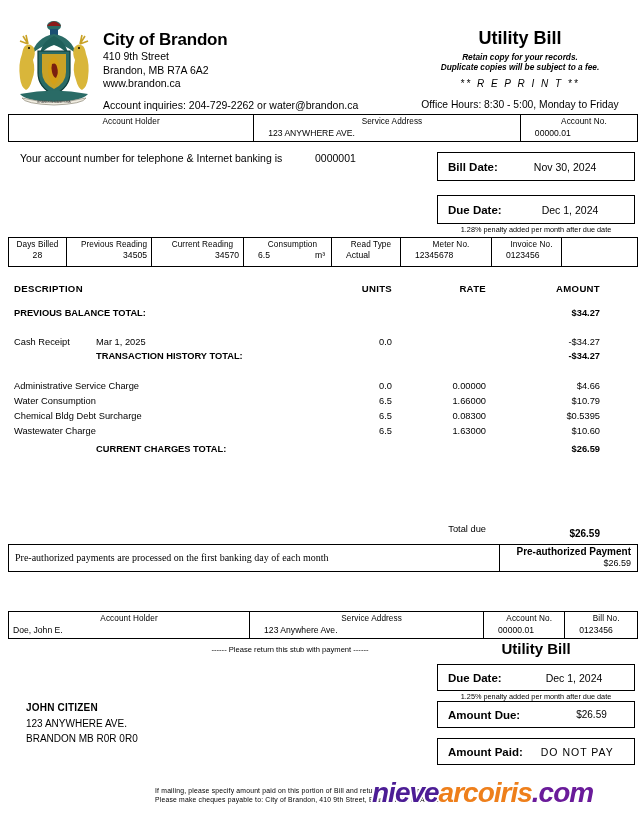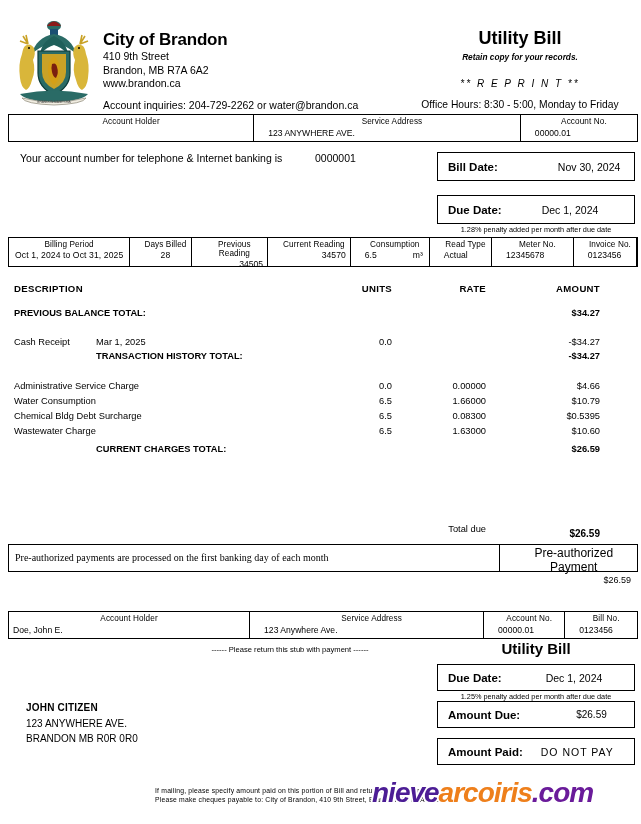--- a/index.html
+++ b/index.html
@@ -33,21 +33,21 @@
   
   #acct-bar{left:8px;top:114px;width:630px;height:28px;}
 
   
   #bank-line{left:20px;top:152px;font-size:10.5px;}
   #bank-num{left:315px;top:152px;font-size:10.5px;}
 
   .dbox{border:1.4px solid #000;box-sizing:border-box;display:flex;align-items:center;}
   .dlabel{font-size:11.5px;font-weight:bold;padding-left:10px;}
   .dval{font-size:10.5px;}
-  #billdate-box{left:437px;top:152px;width:198px;height:29px;gap:24px;}
+  #billdate-box{left:437px;top:152px;width:198px;height:29px;}
   #billdate-box .dval{margin-left:36px;}
   #duedate-box{left:437px;top:195px;width:198px;height:29px;}
   #duedate-box .dval{margin-left:40px;}
   #penalty1{left:437px;top:225px;width:198px;text-align:center;font-size:7.3px;}
 
   
   #bp-tbl{left:8px;top:237px;width:630px;height:30px;}
   #bp-tbl .tcell{border-right:1.2px solid #000;}
   .bp2{font-size:8.6px;padding-top:1px;}
 
@@ -65,21 +65,21 @@
   #hdr-rate{left:400px;top:283px;width:86px;text-align:right;font-size:9.6px;font-weight:bold;letter-spacing:0.3px;}
   #hdr-amt{left:520px;top:283px;width:80px;text-align:right;font-size:9.6px;font-weight:bold;letter-spacing:0.3px;}
 
   
   #totaldue-lbl{left:400px;top:524px;width:86px;text-align:right;font-size:9.3px;}
   #totaldue-val{left:520px;top:528px;width:80px;text-align:right;font-size:10px;font-weight:bold;}
 
   
   #pap-tbl{left:8px;top:544px;width:630px;height:28px;}
   #pap-text{font-size:10px;padding-left:6px;padding-top:7px;font-family:Liberation Serif, serif;}
-  #pap-head{font-size:12px;font-weight:normal;text-align:center;padding-top:1px;}
+  #pap-head{font-size:10px;font-weight:bold;text-align:center;padding-top:1px;}
   #pap-val{font-size:9px;text-align:right;padding-right:6px;padding-top:1px;}
 
   
   #stub-bar{left:8px;top:611px;width:630px;height:28px;}
   #stub-note{left:0px;top:645px;width:580px;text-align:center;font-size:7.6px;}
 
   #stub-title{left:437px;top:640px;width:198px;text-align:center;font-size:15px;font-weight:bold;}
   #stub-due{left:437px;top:664px;width:198px;height:27px;}
   #stub-due .dval{margin-left:44px;}
   #penalty2{left:437px;top:692px;width:198px;text-align:center;font-size:7.3px;}
@@ -139,20 +139,21 @@
 <div class="abs" id="org-addr">
   <div>410 9th Street</div>
   <div>Brandon, MB R7A 6A2</div>
   <div>www.brandon.ca</div>
 </div>
 <div class="abs" id="inquiries">Account inquiries: 204-729-2262 or water@brandon.ca</div>
 
 <div class="abs" id="bill-title">Utility Bill</div>
 <div class="abs" id="retain">
   <div>Retain copy for your records.</div>
+  <div>Duplicate copies will be subject to a fee.</div>
 </div>
 <div class="abs" id="reprint">** R E P R I N T **</div>
 <div class="abs" id="office-hours">Office Hours: 8:30 - 5:00, Monday to Friday</div>
 
 <div class="abs tbl" id="acct-bar">
   <div class="tcell" style="width:254px">
     <div class="chead">Account Holder</div>
   </div>
   <div class="tcell" style="width:266px">
     <div class="chead">Service Address</div>
@@ -171,24 +172,20 @@
   <span class="dlabel">Bill Date:</span>
   <span class="dval">Nov 30, 2024</span>
 </div>
 <div class="abs dbox" id="duedate-box">
   <span class="dlabel">Due Date:</span>
   <span class="dval">Dec 1, 2024</span>
 </div>
 <div class="abs" id="penalty1">1.28% penalty added per month after due date</div>
 
 <div class="abs tbl" id="bp-tbl">
-  <div class="tcell" style="width:137px">
-    <div class="chead">Billing Period</div>
-    <div class="chead bp2">Oct 1, 2024   to   Oct 31, 2025</div>
-  </div>
   <div class="tcell" style="width:58px">
     <div class="chead">Days Billed</div>
     <div class="chead bp2">28</div>
   </div>
   <div class="tcell" style="width:75px">
     <div class="chead">Previous Reading</div>
     <div class="cval r bp2">34505</div>
   </div>
   <div class="tcell" style="width:82px">
     <div class="chead">Current Reading</div>

